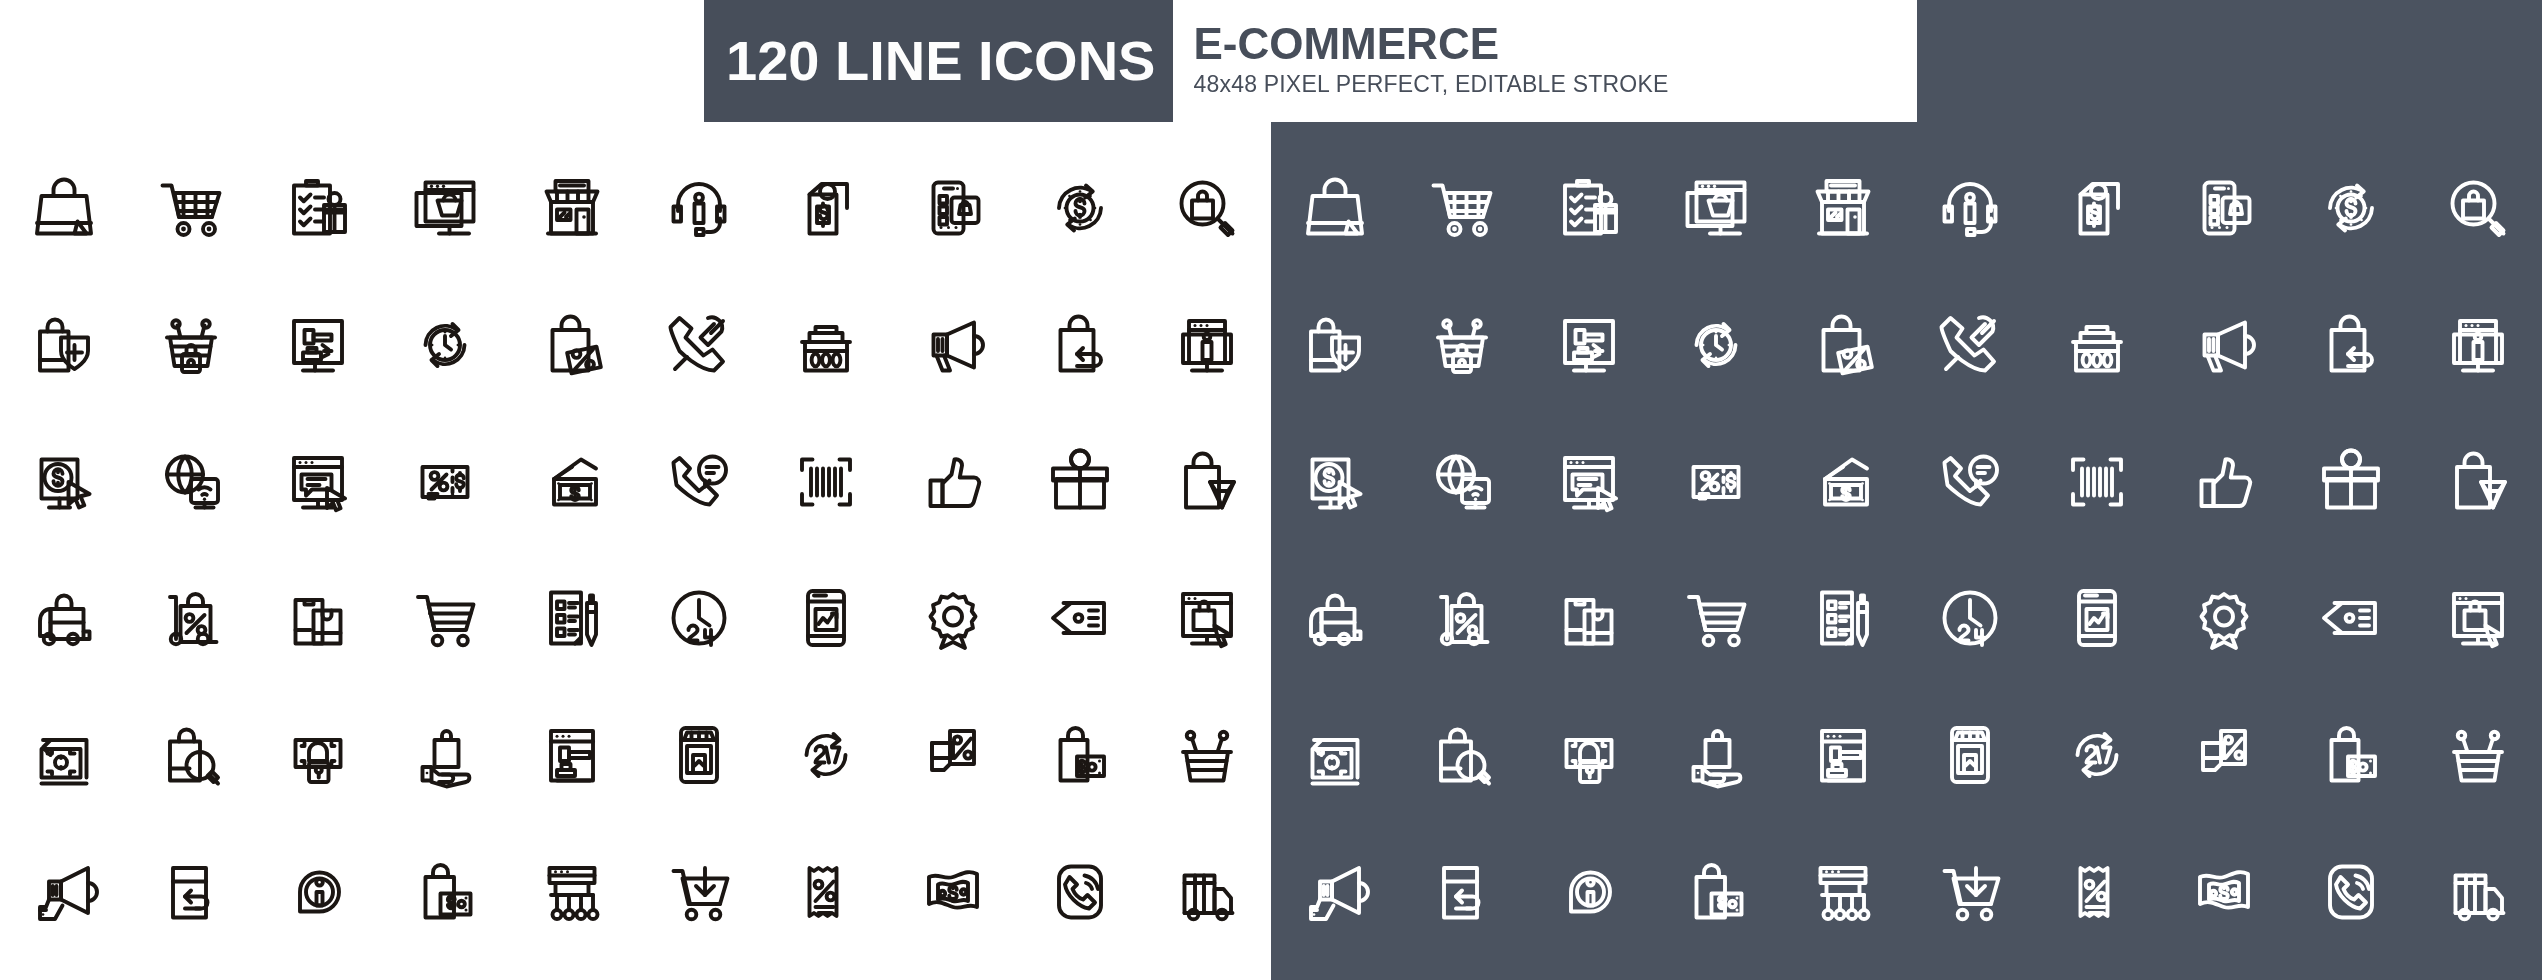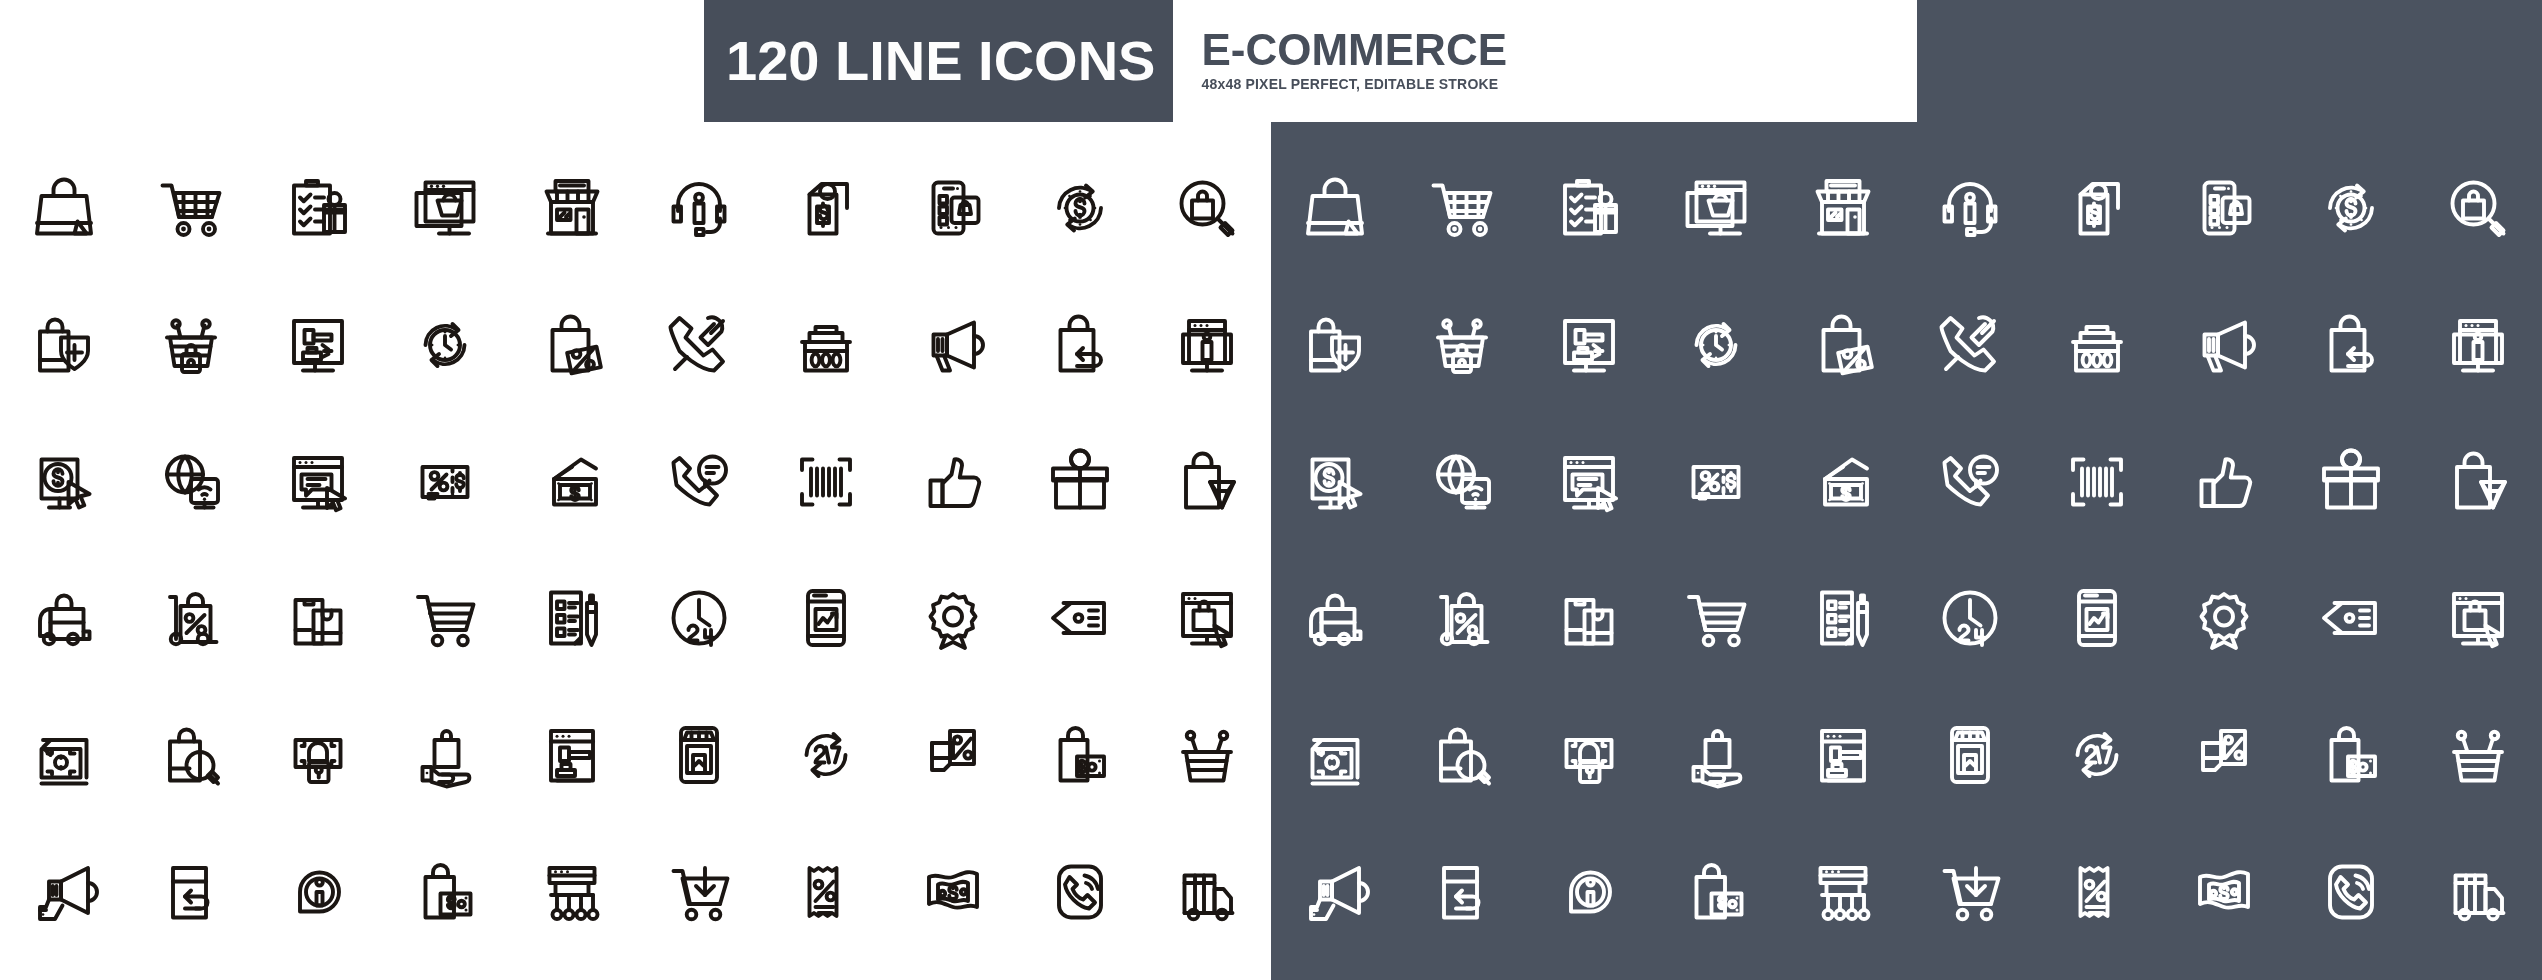--- a/index.html
+++ b/index.html
@@ -12,24 +12,24 @@
   #panel-dark{left:1271px;width:1271px;background:#4b5360;}
 
   
   #header{position:absolute;left:704px;top:0;width:1213px;height:122px;z-index:30;
           display:flex;align-items:stretch;}
   #hdr-left{background:#474e5a;display:flex;align-items:center;justify-content:center;
             padding:0 18px 0 22px;}
   #hdr-left .t{color:#fdfdfd;font-size:56px;font-weight:bold;letter-spacing:0px;
                line-height:1;white-space:nowrap;font-family:"Liberation Sans",sans-serif;}
   #hdr-right{background:#ffffff;flex:1;display:flex;flex-direction:column;
-             justify-content:center;padding:0 0 0 28px;}
+             justify-content:center;padding:0 0 0 20px;}
   #hdr-right .t1{color:#474e5a;font-size:44px;font-weight:bold;line-height:1.05;
                  white-space:nowrap;}
-  #hdr-right .t2{color:#474e5a;font-size:14px;font-weight:bold;line-height:1.5;
+  #hdr-right .t2{color:#474e5a;font-size:23px;font-weight:normal;line-height:1.5;
                  white-space:nowrap;letter-spacing:.2px;}
 
   
   .grid{position:absolute;top:140px;width:1271px;height:820px;
         display:grid;grid-template-columns:repeat(10,1fr);grid-template-rows:repeat(6,1fr);}
   #grid-light{left:0;}
   #grid-dark{left:1271px;}
   .cell{display:flex;align-items:center;justify-content:center;}
   .cell svg{width:72px;height:72px;display:block;}
   #grid-light .cell svg{stroke:#1b1613;}

